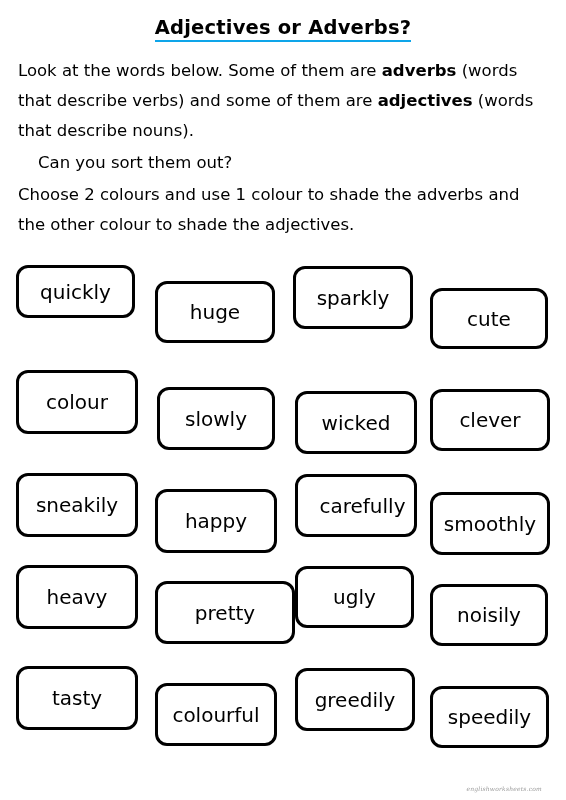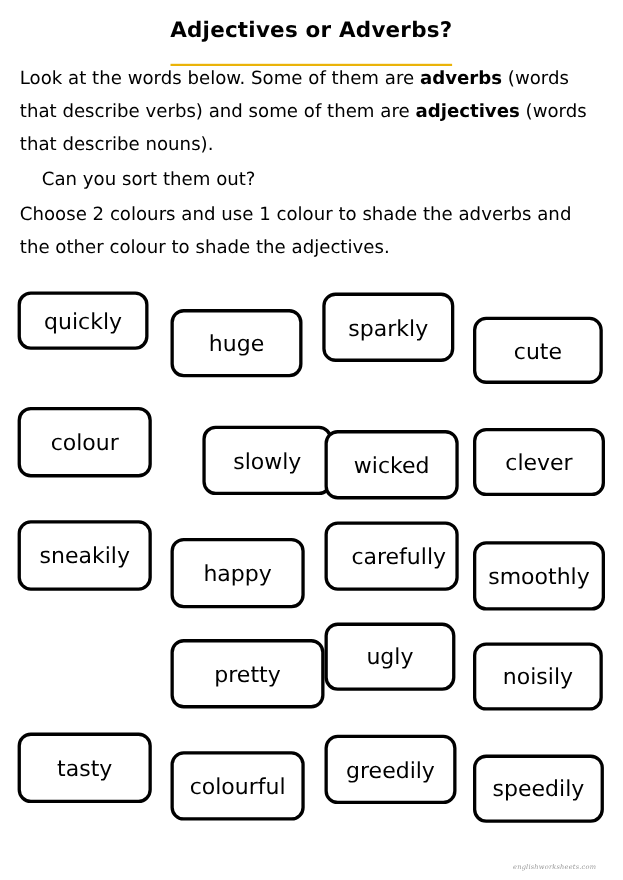--- a/index.html
+++ b/index.html
@@ -26,22 +26,22 @@
     top: 16px;
     width: 566px;
     text-align: center;
     font-family: "DejaVu Sans", sans-serif;
     font-size: 19.5px;
     font-weight: bold;
     color: #000000;
     letter-spacing: 0.2px;
   }
   #title span.u {
-    border-bottom: 2px solid #eab308;
-    padding-bottom: 19px;
+    border-bottom: 2px solid #0ea5e9;
+    padding-bottom: 1px;
   }
 
   
   .para {
     position: absolute;
     left: 18px;
     width: 524px;
     font-family: "DejaVu Sans", sans-serif;
     font-size: 16.5px;
     line-height: 30px;
@@ -116,40 +116,43 @@
       </div>
       <div class="wordbox" style="left: 293px; top: 266px; width: 120px; height: 63px;">
         <span class="wtext">sparkly</span>
       </div>
       <div class="wordbox" style="left: 430px; top: 288px; width: 118px; height: 61px;">
         <span class="wtext">cute</span>
       </div>
       <div class="wordbox" style="left: 16px; top: 370px; width: 122px; height: 64px;">
         <span class="wtext">colour</span>
       </div>
-      <div class="wordbox" style="left: 157px; top: 387px; width: 118px; height: 63px; margin-left: 27px;">
+      <div class="wordbox" style="left: 157px; top: 387px; width: 118px; height: 63px;">
         <span class="wtext">slowly</span>
       </div>
       <div class="wordbox" style="left: 295px; top: 371px; width: 122px; height: 63px; margin-top: 20px;">
         <span class="wtext">wicked</span>
       </div>
       <div class="wordbox" style="left: 430px; top: 389px; width: 120px; height: 62px;">
         <span class="wtext">clever</span>
       </div>
       <div class="wordbox" style="left: 16px; top: 473px; width: 122px; height: 64px;">
         <span class="wtext">sneakily</span>
       </div>
       <div class="wordbox" style="left: 155px; top: 489px; width: 122px; height: 64px;">
         <span class="wtext">happy</span>
       </div>
       <div class="wordbox" style="left: 295px; top: 474px; width: 122px; height: 63px; padding-left: 13px;">
         <span class="wtext">carefully</span>
       </div>
       <div class="wordbox" style="left: 430px; top: 492px; width: 120px; height: 63px;">
         <span class="wtext">smoothly</span>
+      </div>
+      <div class="wordbox" style="left: 16px; top: 565px; width: 122px; height: 64px;">
+        <span class="wtext">heavy</span>
       </div>
       <div class="wordbox" style="left: 155px; top: 581px; width: 140px; height: 63px;">
         <span class="wtext">pretty</span>
       </div>
       <div class="wordbox" style="left: 295px; top: 566px; width: 119px; height: 62px;">
         <span class="wtext">ugly</span>
       </div>
       <div class="wordbox" style="left: 430px; top: 584px; width: 118px; height: 62px;">
         <span class="wtext">noisily</span>
       </div>

